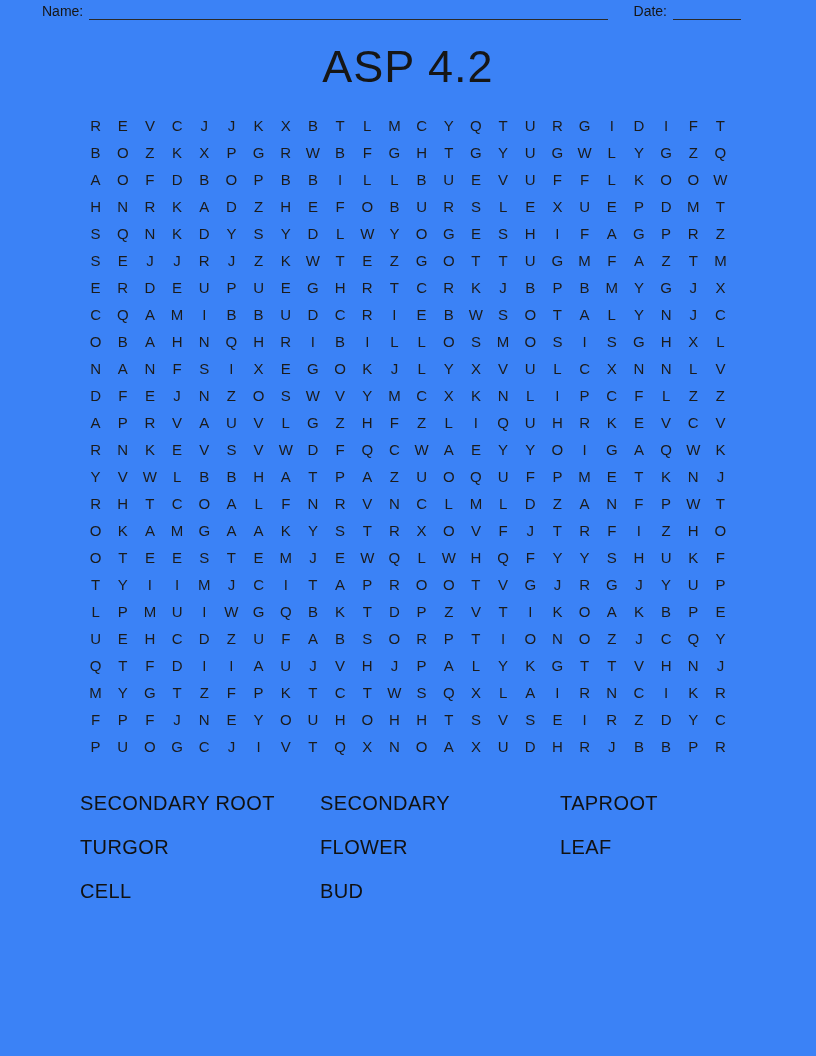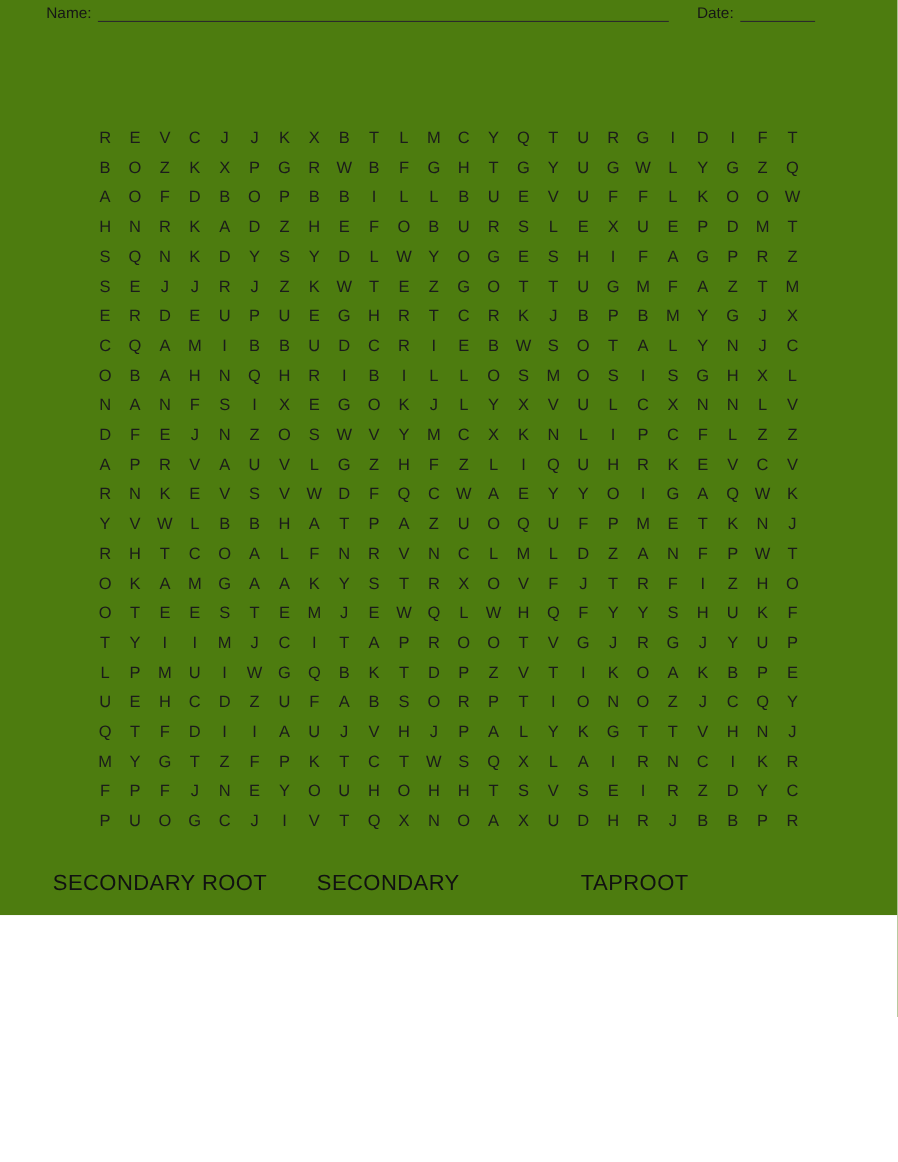--- a/index.html
+++ b/index.html
@@ -1,20 +1,20 @@
 <!DOCTYPE html>
 <html><head>
 <meta charset="utf-8">
 <style>
   html, body { margin: 0; padding: 0; background: #ffffff; }
   .page {
     position: relative;
     width: 816px;
-    height: 832px;
-    background: #4d7c0f;
+    height: 1056px;
+    background: #3b82f6;
     font-family: "Liberation Sans", sans-serif;
     color: #161616;
     overflow: hidden;
   }
 
   
   .header {
     position: absolute;
     top: 2px;
     left: 42px;
@@ -75,34 +75,36 @@
     grid-auto-rows: 44.4px;
   }
   .words .word {
     font-size: 20px;
     font-weight: 400;
     letter-spacing: 0.4px;
     display: flex;
     align-items: center;
     white-space: nowrap;
     color: #111111;
+    margin-left: 32px;
   }
 </style>
 </head>
 <body>
 
 <div class="page">
 
   <div class="header">
     <span class="label">Name:</span>
     <span class="blank-line name-line"></span>
     <span class="label">Date:</span>
     <span class="blank-line date-line"></span>
   </div>
 
+  <div class="title">ASP 4.2</div>
 
   <div class="grid" id="letter-grid">
       <span class="cell">R</span>
       <span class="cell">E</span>
       <span class="cell">V</span>
       <span class="cell">C</span>
       <span class="cell">J</span>
       <span class="cell">J</span>
       <span class="cell">K</span>
       <span class="cell">X</span>

